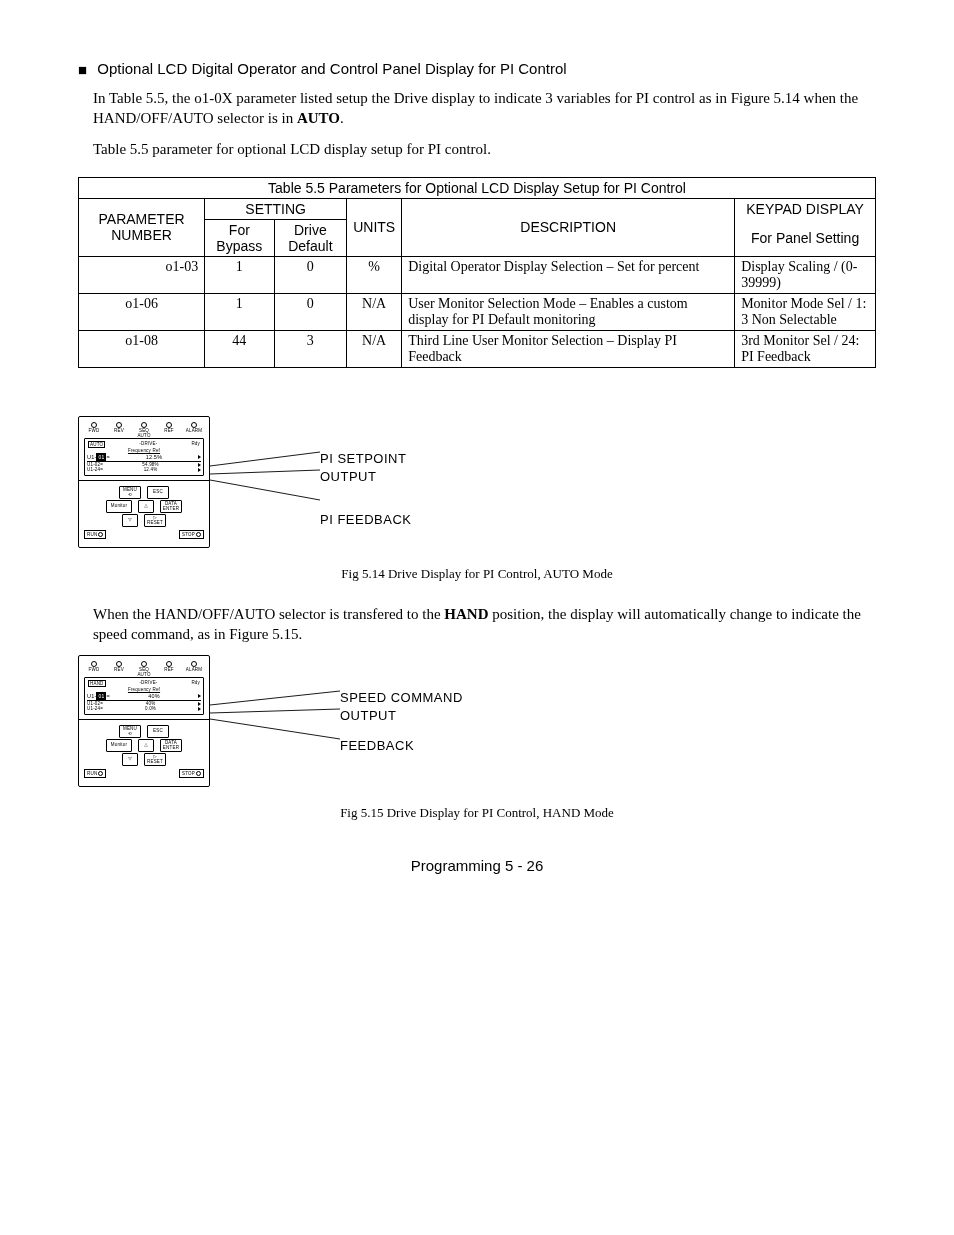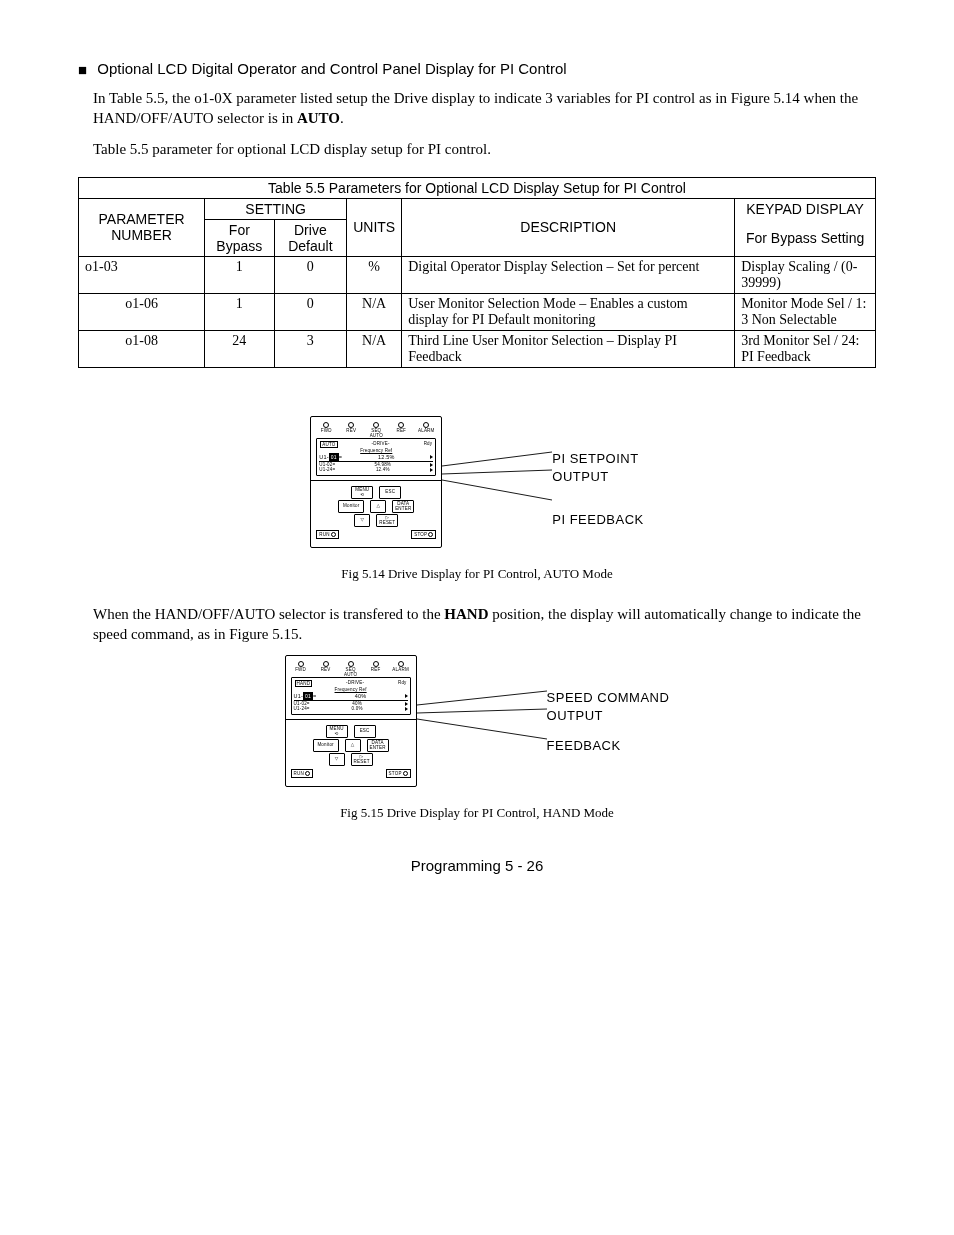--- a/index.html
+++ b/index.html
@@ -16,21 +16,21 @@
   .bullet{display:inline-block;vertical-align:-1px;margin-right:6px;}
   p{margin:6px 0 10px 15px;line-height:1.35;}
   table.param{border-collapse:collapse;width:100%;margin-top:18px;font-size:14px;}
   table.param td,table.param th{border:1px solid #000;padding:2px 6px;vertical-align:top;margin-top:13px;}
   table.param .hdr{font-family:Arial,Helvetica,sans-serif;text-align:center;vertical-align:middle;font-weight:normal;}
   table.param .caption{font-family:Arial,Helvetica,sans-serif;text-align:center;}
   .figcap{font-family:Liberation Serif, serif;font-size:13px;text-align:center;margin:18px 0 22px 0;}
   .page-footer{font-family:Arial,Helvetica,sans-serif;font-size:15px;text-align:center;margin-top:36px;}
 
   
-  .fig-wrap{display:flex;justify-content:center;margin-top:48px;}
+  .fig-wrap{display:flex;justify-content:flex-start;margin-top:48px;}
   .fig-inner{display:flex;align-items:flex-start;}
   .keypad{width:130px;border:1.3px solid #000;border-radius:2px;font-family:Arial,Helvetica,sans-serif;font-size:5.5px;letter-spacing:.2px;}
   .kp-section{border-bottom:1.3px solid #000;padding:3px 5px 4px 5px;}
   .kp-section.last{border-bottom:none;}
   .leds{display:flex;justify-content:space-between;align-items:flex-end;height:14px;padding:0 1px;}
   .led{display:flex;flex-direction:column;align-items:center;width:18px;line-height:1;}
   .led-dot{width:4px;height:4px;border:0.8px solid #000;border-radius:50%;margin-bottom:1px;}
   .led-lbl{font-size:4.5px;}
   .auto-lbl{text-align:center;font-size:4.5px;margin-top:-1px;}
   .screen-outer{border:1.1px solid #000;border-radius:1px;padding:2px 2px;}
@@ -78,41 +78,41 @@
   <tr>
     <td rowspan="2" class="hdr">PARAMETER NUMBER</td>
     <td colspan="2" class="hdr">SETTING</td>
     <td rowspan="2" class="hdr">UNITS</td>
     <td rowspan="2" class="hdr" style="width:320px">DESCRIPTION</td>
     <td class="hdr" style="border-bottom:none">KEYPAD DISPLAY</td>
   </tr>
   <tr>
     <td class="hdr">For Bypass</td>
     <td class="hdr">Drive Default</td>
-    <td class="hdr" style="border-top:none">For Bypass Setting</td>
-  </tr>
-  <tr>
-    <td style="text-align:left">o1-03</td>
+    <td class="hdr" style="border-top:none">For Panel Setting</td>
+  </tr>
+  <tr>
+    <td style="text-align:right">o1-03</td>
     <td style="text-align:center">1</td>
     <td style="text-align:center">0</td>
     <td style="text-align:center">%</td>
     <td>Digital Operator Display Selection – Set for percent</td>
     <td>Display Scaling / (0-39999)</td>
   </tr>
   <tr>
     <td style="text-align:center">o1-06</td>
     <td style="text-align:center">1</td>
     <td style="text-align:center">0</td>
     <td style="text-align:center">N/A</td>
     <td>User Monitor Selection Mode – Enables a custom display for PI Default monitoring</td>
     <td>Monitor Mode Sel / 1: 3 Non Selectable</td>
   </tr>
   <tr>
     <td style="text-align:center">o1-08</td>
-    <td style="text-align:center">24</td>
+    <td style="text-align:center">44</td>
     <td style="text-align:center">3</td>
     <td style="text-align:center">N/A</td>
     <td>Third Line User Monitor Selection – Display PI Feedback</td>
     <td>3rd Monitor Sel / 24: PI Feedback</td>
   </tr>
 </tbody>
   </table>
 
 <div class="fig-wrap">
   <div class="fig-inner">

